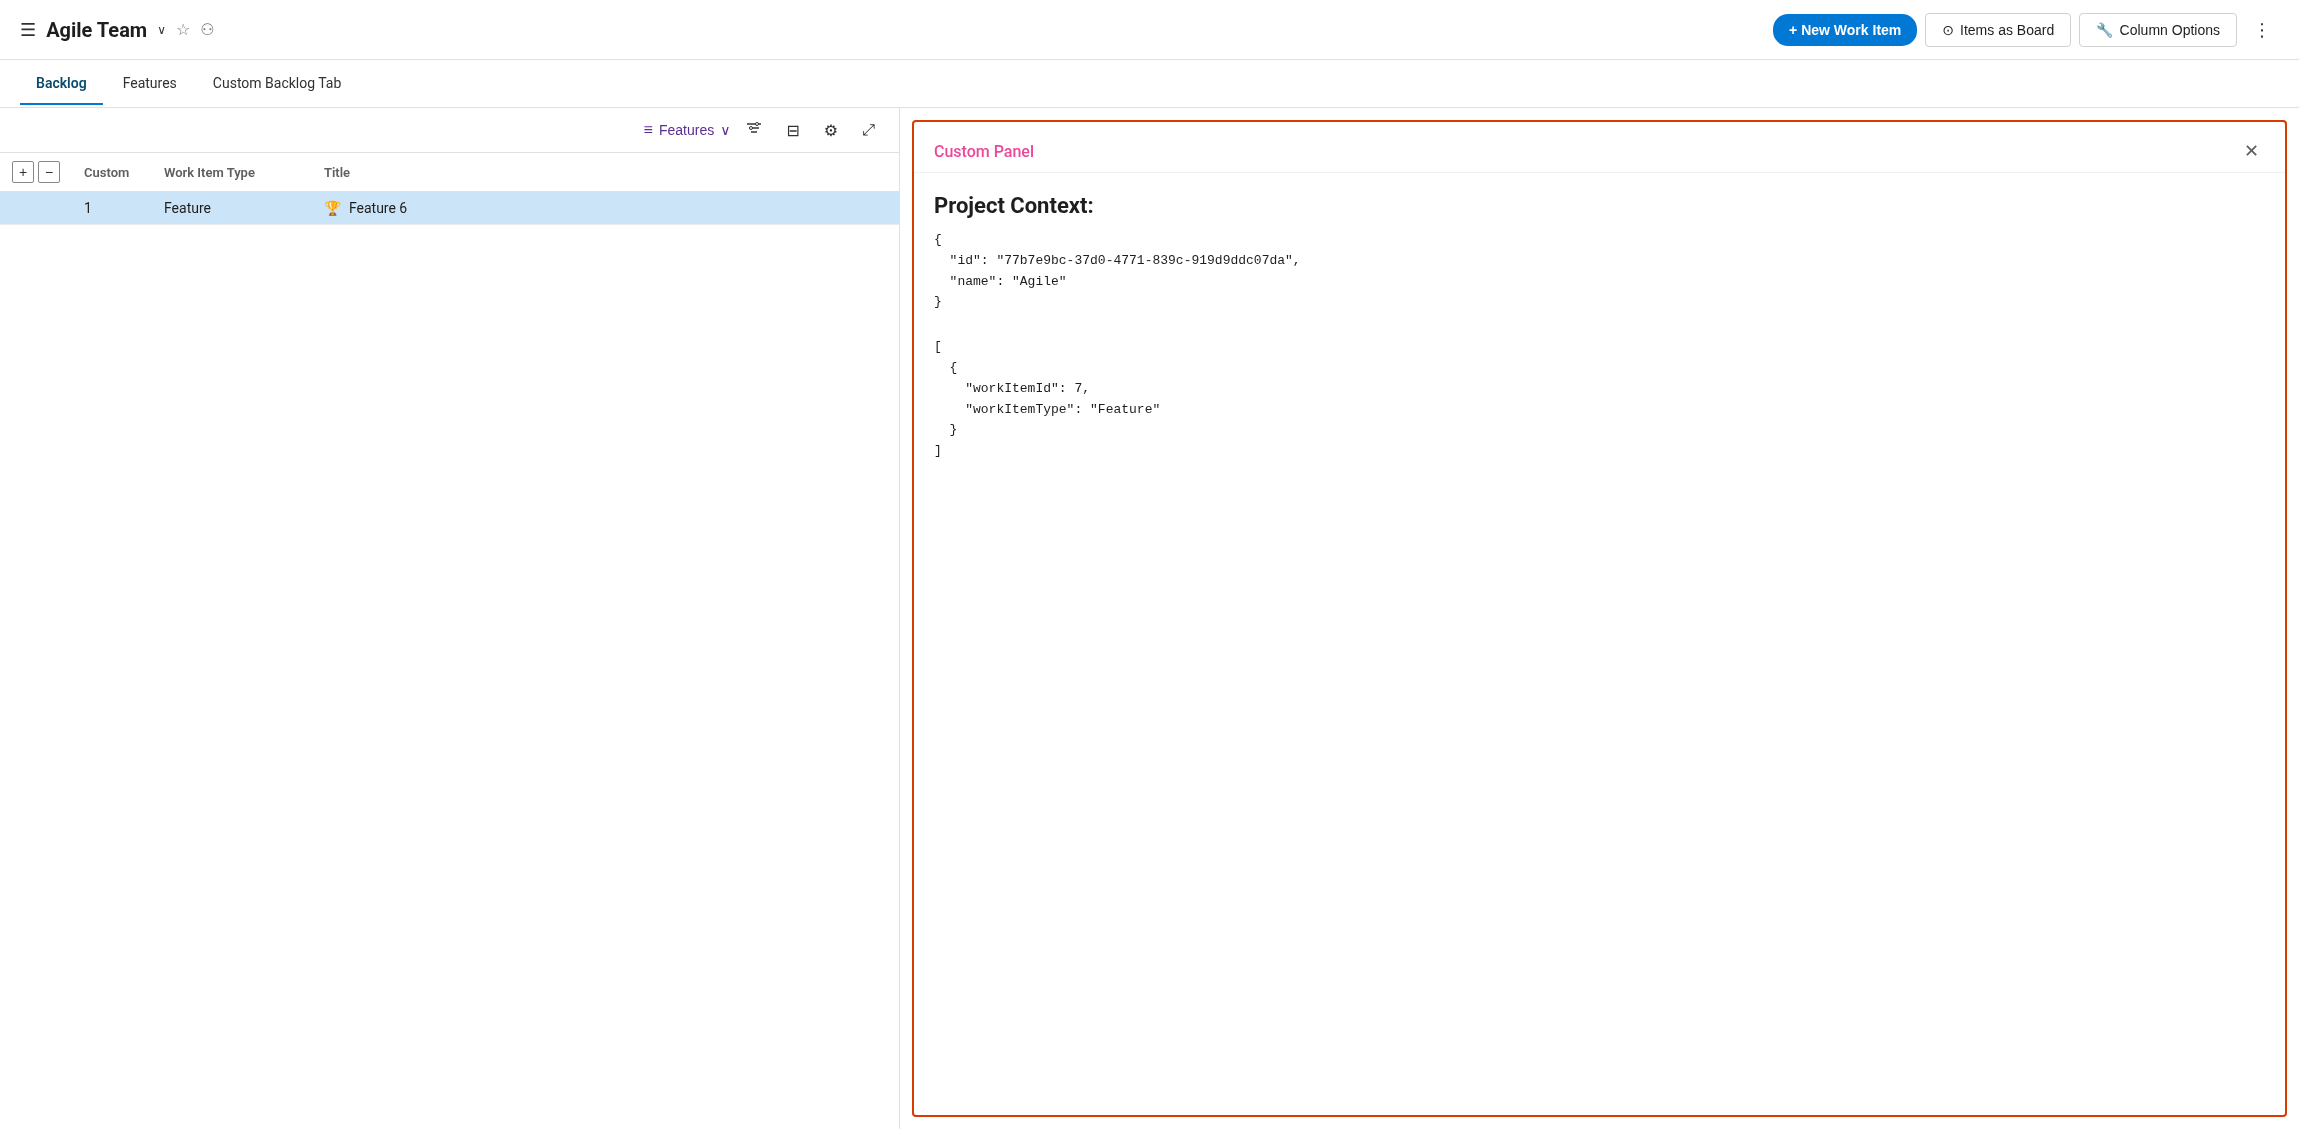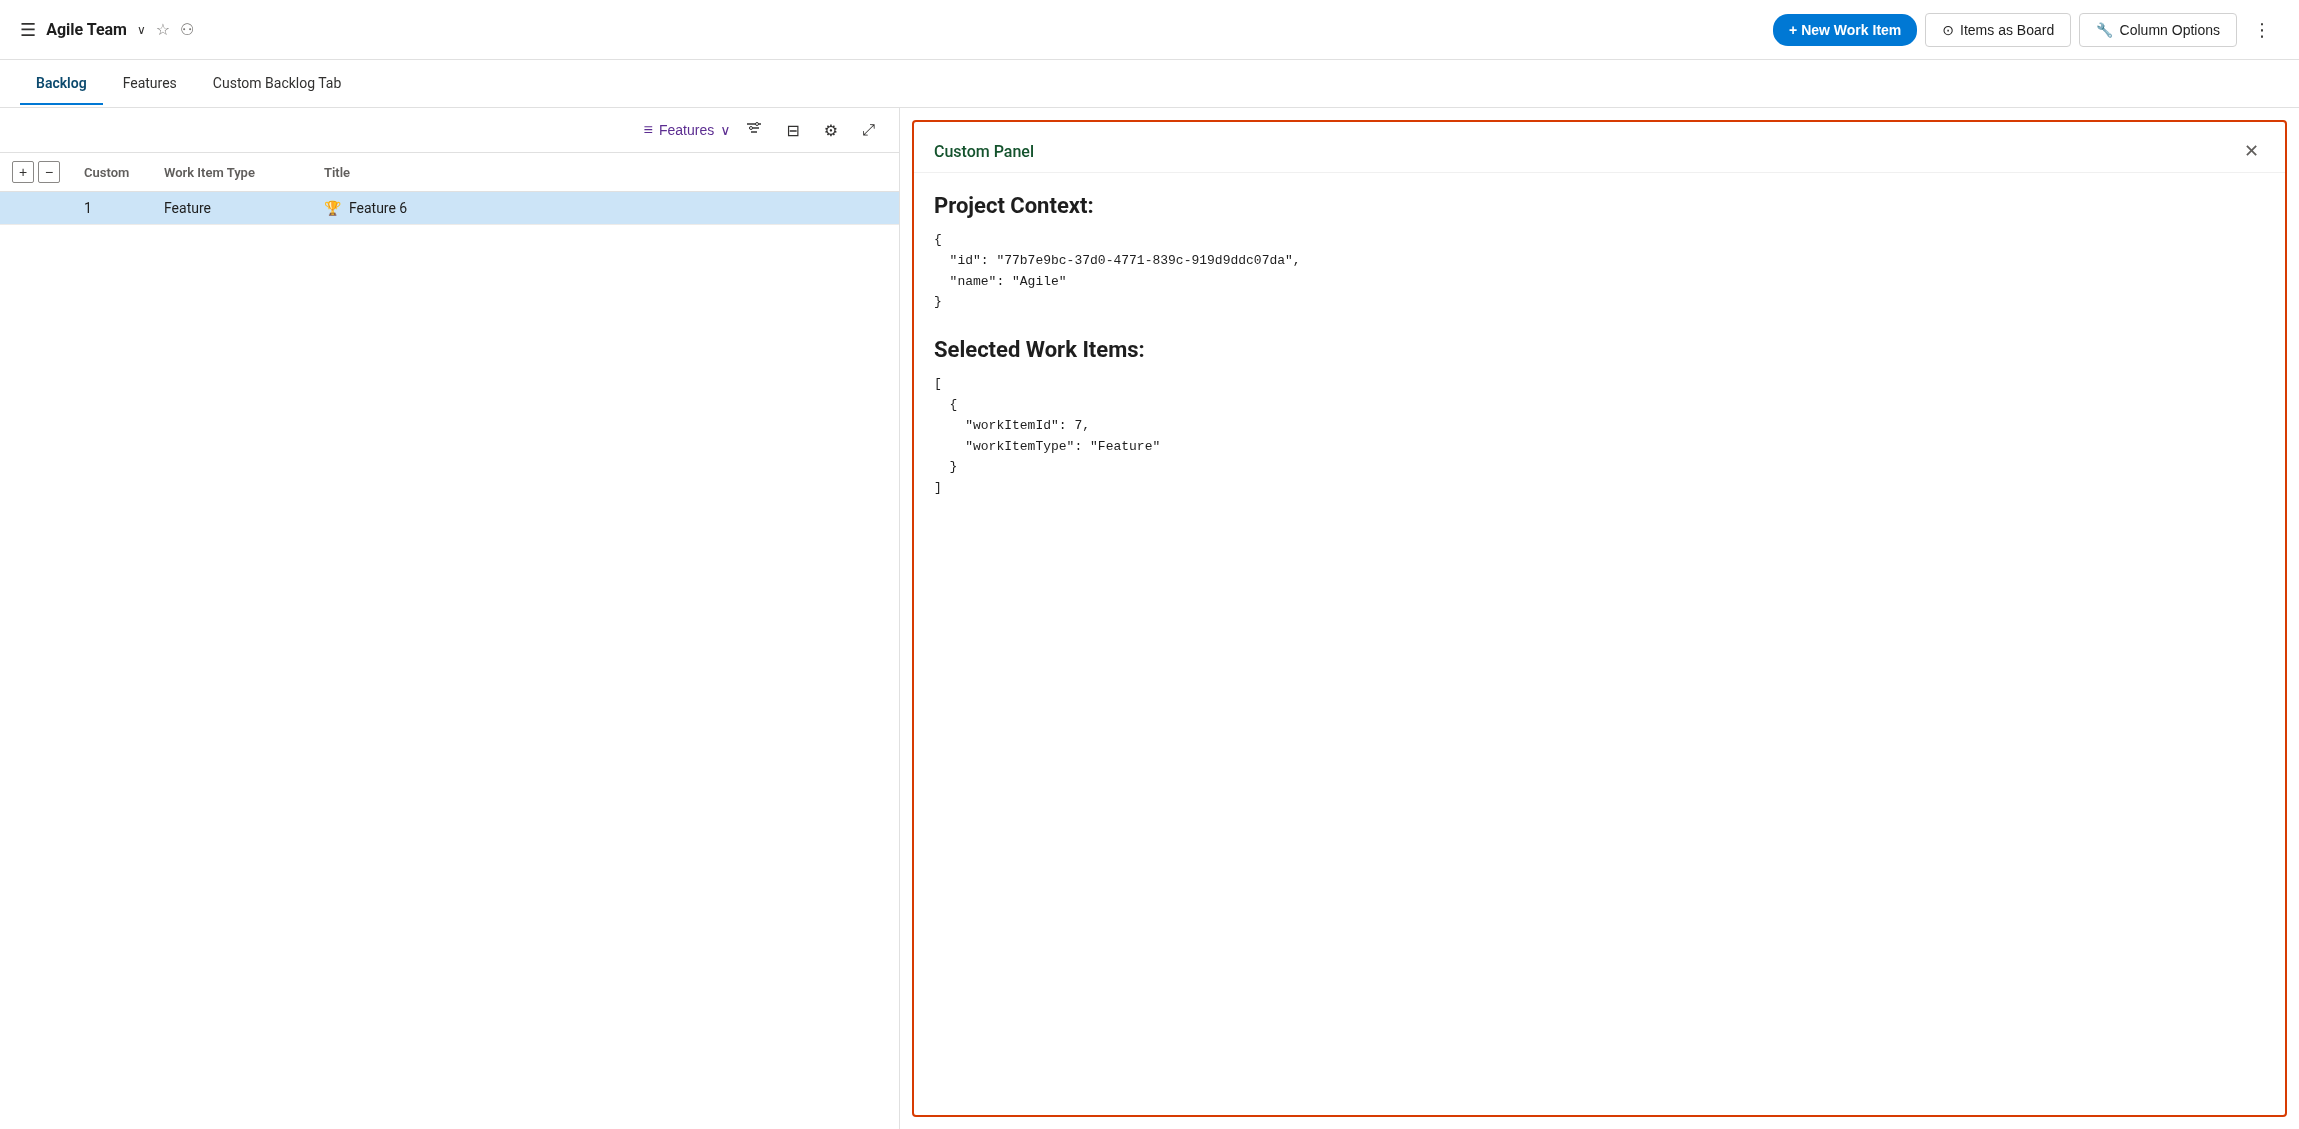--- a/index.html
+++ b/index.html
@@ -25,21 +25,21 @@
       display: flex;
       align-items: center;
       gap: 10px;
     }
     .hamburger-icon {
       font-size: 18px;
       cursor: pointer;
       color: #323130;
     }
     .page-title {
-      font-size: 16px;
+      font-size: 20px;
       font-weight: 700;
       color: #1e1e1e;
     }
     .chevron-icon {
       font-size: 12px;
       color: #323130;
       cursor: pointer;
     }
     .star-icon {
       font-size: 16px;
@@ -243,21 +243,21 @@
     .panel-header {
       display: flex;
       align-items: center;
       justify-content: space-between;
       padding: 16px 20px 8px 20px;
       border-bottom: 1px solid #f0f0f0;
     }
     .panel-title {
       font-size: 16px;
       font-weight: 500;
-      color: #14532d;
+      color: #ec4899;
     }
     .panel-close-btn {
       background: none;
       border: none;
       cursor: pointer;
       font-size: 18px;
       color: #605e5c;
       padding: 2px 6px;
     }
     .panel-content {
@@ -391,21 +391,20 @@
         <span class="panel-title">Custom Panel</span>
         <button class="panel-close-btn">✕</button>
       </div>
       <div class="panel-content">
         <div class="panel-section-title">Project Context:</div>
         <div class="panel-code">{
   "id": "77b7e9bc-37d0-4771-839c-919d9ddc07da",
   "name": "Agile"
 }</div>
 
-        <div class="panel-section-title">Selected Work Items:</div>
         <div class="panel-code">[
   {
     "workItemId": 7,
     "workItemType": "Feature"
   }
 ]</div>
       </div>
     </div>
   </div>
 

